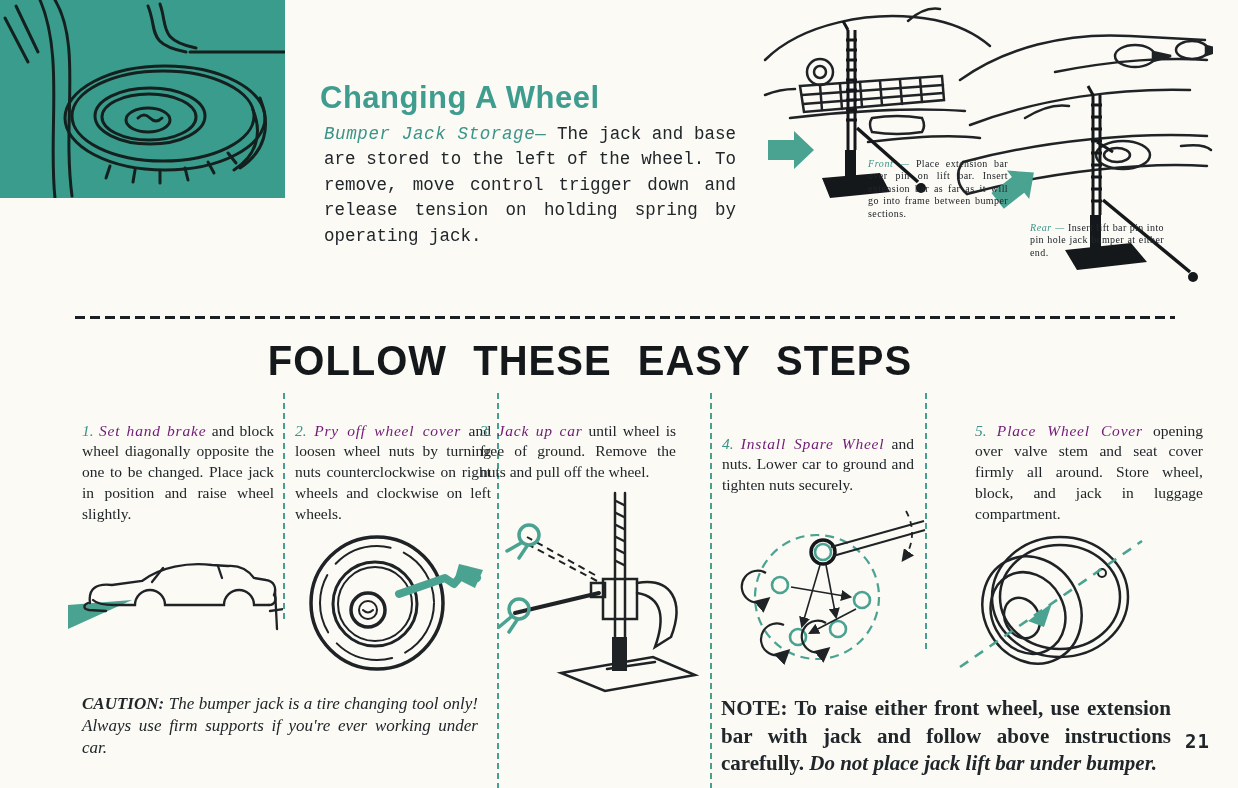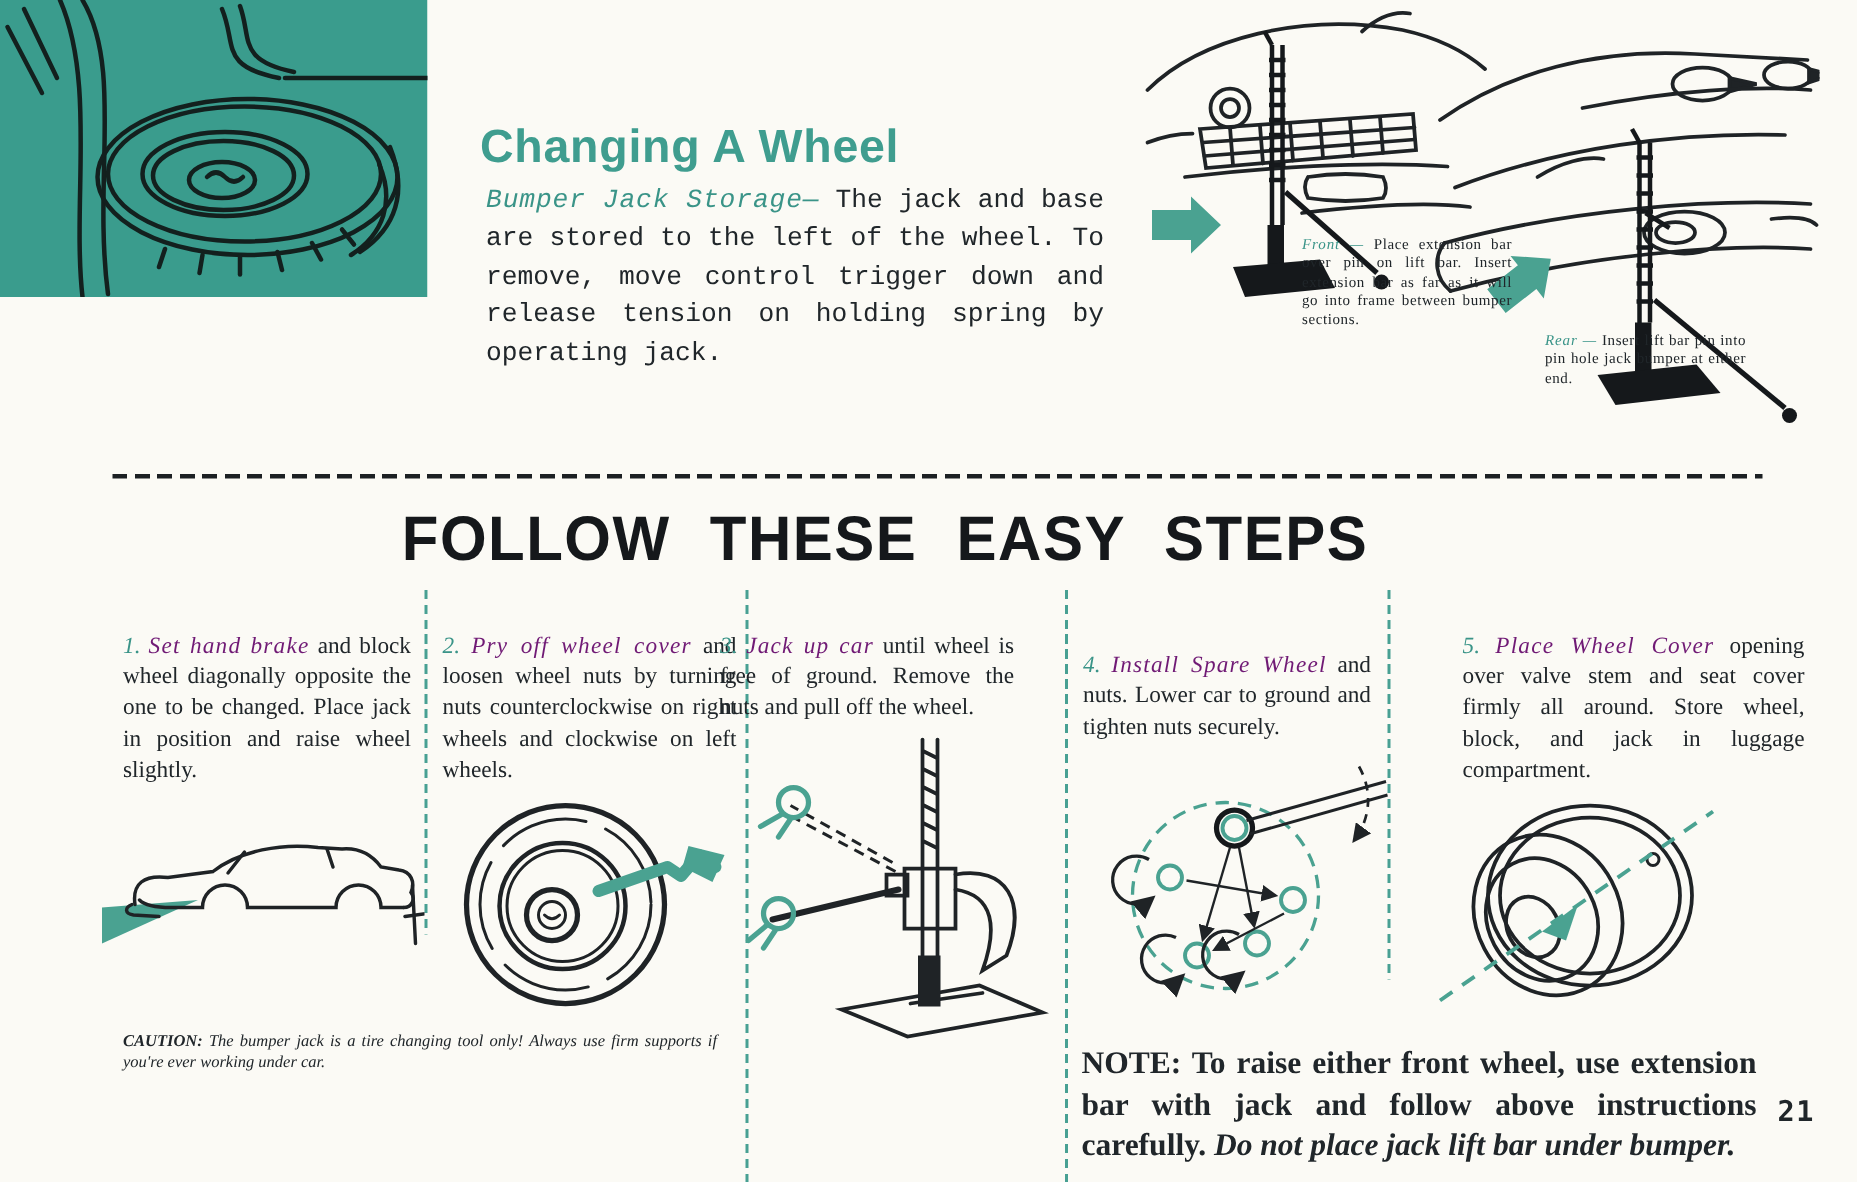--- a/index.html
+++ b/index.html
@@ -44,21 +44,21 @@
   }
   .step-col{font-size:15.5px;line-height:1.34;text-align:justify;}
   .step-col .num{font-style:italic;color:#3a9488;}
   .step-col .lead{font-style:italic;color:#701a75;letter-spacing:.8px;}
   .c1{left:82px;top:405px;width:192px;}
   .c2{left:295px;top:405px;width:196px;}
   .c3{left:480px;top:405px;width:196px;}
   .c4{left:722px;top:418px;width:192px;}
   .c5{left:935px;top:405px;width:228px;margin-left:40px;}
   
-  .caution{left:82px;top:676px;width:396px;font-style:italic;font-size:11px;line-height:1.3;text-align:justify;}
+  .caution{left:82px;top:676px;width:396px;font-style:italic;font-size:17px;line-height:1.3;text-align:justify;}
   .caution b{font-weight:700;}
   .note{left:721px;top:674px;width:450px;font-weight:700;font-size:21px;line-height:1.32;text-align:justify;}
   .note .em{font-style:italic;}
   .page-num{left:1185px;top:730px;font-family:"DejaVu Sans Mono","Liberation Mono",monospace;font-weight:700;font-size:19px;letter-spacing:1px;}
   svg{display:block;}
 </style>
 </head>
 <body>
 
 <div class="abs tire-block">

